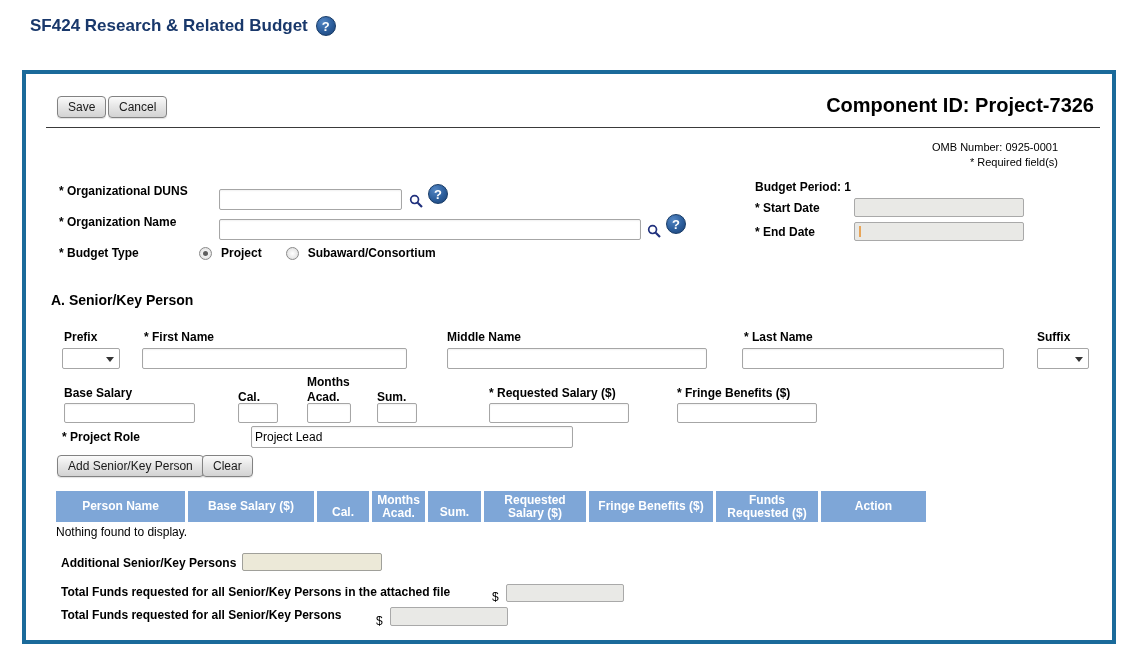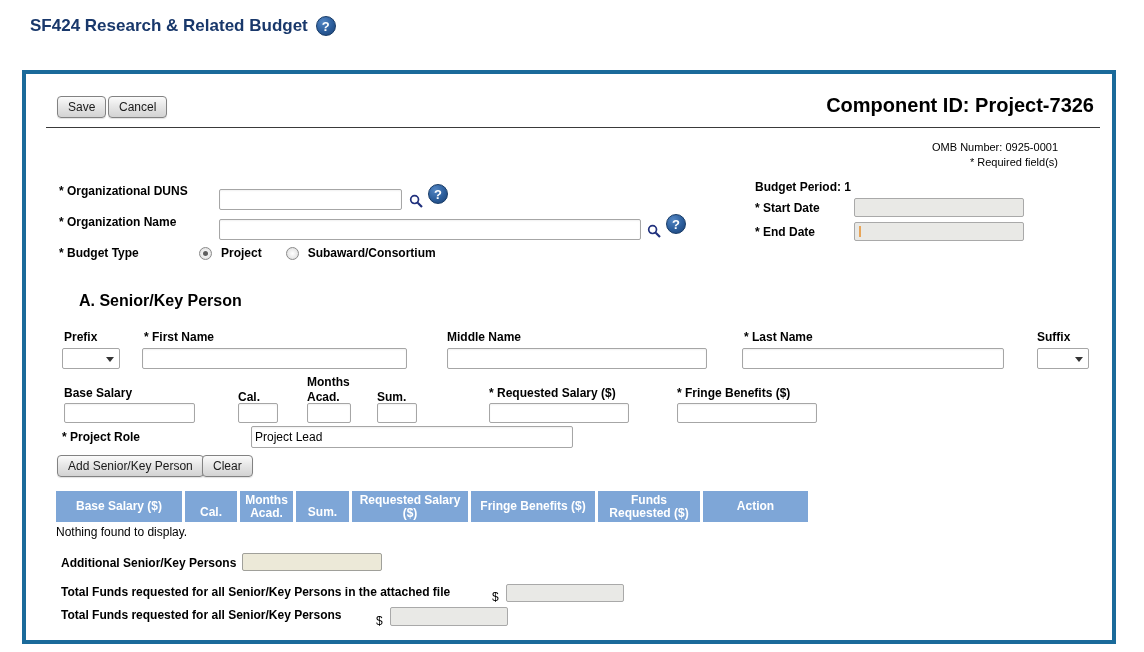--- a/index.html
+++ b/index.html
@@ -60,21 +60,21 @@
     width:13px; height:13px; border-radius:50%;
     border:1px solid #8a8a8a; background:radial-gradient(#ffffff, #d9d9d9);
     display:inline-flex; align-items:center; justify-content:center; cursor:pointer;
     flex:0 0 auto;
   }
   .radio .dot { width:5px; height:5px; border-radius:50%; background:#5e5e5e; display:none; }
   .radio.checked .dot { display:block; }
   .radio-row { position:absolute; display:flex; align-items:center; }
   .radio-row .rlbl { font-size:12px; font-weight:bold; margin:0 24px 0 9px; cursor:pointer; }
   .radio-row .rlbl:last-child { margin-right:0; }
-  .section-heading { position:absolute; font-size:16px; font-weight:bold; color:#000; white-space:nowrap;margin-left:28px; }
+  .section-heading { position:absolute; font-size:14px; font-weight:bold; color:#000; white-space:nowrap; }
   .select {
     position:absolute; height:21px; background:#fff; border:1px solid #a6a6a6; border-radius:2px;
     cursor:pointer;
   }
   .select .arrow {
     position:absolute; right:5px; top:8px; width:0; height:0;
     border-left:4px solid transparent; border-right:4px solid transparent;
     border-top:5px solid #333;
   }
   .grid-header { position:absolute; left:30px; top:417px; display:flex; gap:3px; }
@@ -185,25 +185,26 @@
   <input class="tb" style="left: 463px; top: 329px; width: 140px; height: 20px;" value="">
   <input class="tb" style="left: 651px; top: 329px; width: 140px; height: 20px;" value="">
 
   <div class="lbl" style="left:36px; top:356px;">* Project Role</div>
   <input class="tb" style="left: 225px; top: 352px; width: 322px; height: 22px;" value="Project Lead">
 
   <button class="btn" style="left:31px; top:381px;">Add Senior/Key Person</button>
   <button class="btn" style="left:176px; top:381px;">Clear</button>
 
   <div class="grid-header">
+    <div class="gh-cell" style="width:129px;">Person Name</div>
     <div class="gh-cell" style="width:126px;">Base Salary ($)</div>
     <div class="gh-cell gh-bottom" style="width:52px;">Cal.</div>
     <div class="gh-cell" style="width:53px;">Months Acad.</div>
     <div class="gh-cell gh-bottom" style="width:53px;">Sum.</div>
-    <div class="gh-cell" style="width:116px;">Requested Salary ($)</div>
+    <div class="gh-cell" style="width:102px;">Requested Salary ($)</div>
     <div class="gh-cell" style="width:124px;">Fringe Benefits ($)</div>
     <div class="gh-cell" style="width:102px;">Funds Requested ($)</div>
     <div class="gh-cell" style="width:105px;">Action</div>
   </div>
   <div class="txt" style="left:30px; top:451px;">Nothing found to display.</div>
 
   <div class="lbl" style="left:35px; top:482px;">Additional Senior/Key Persons</div>
   <input class="tb tb-beige" style="left: 216px; top: 479px; width: 140px; height: 18px;" value="">
 
   <div class="lbl" style="left:35px; top:511px;">Total Funds requested for all Senior/Key Persons in the attached file</div>

